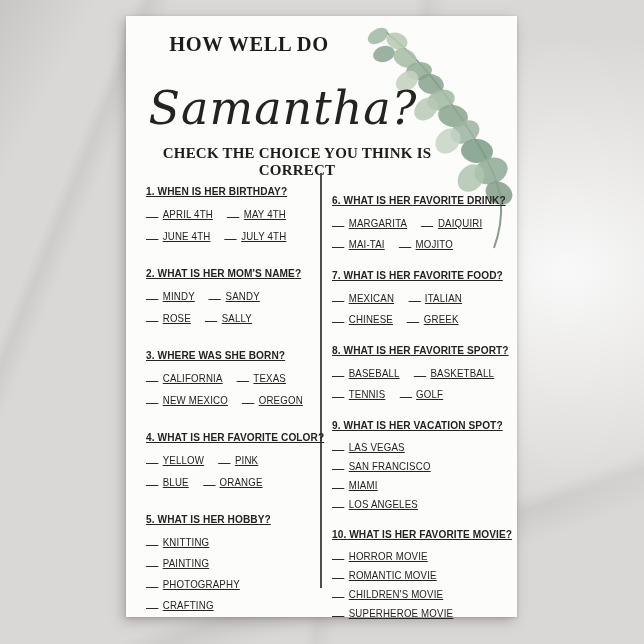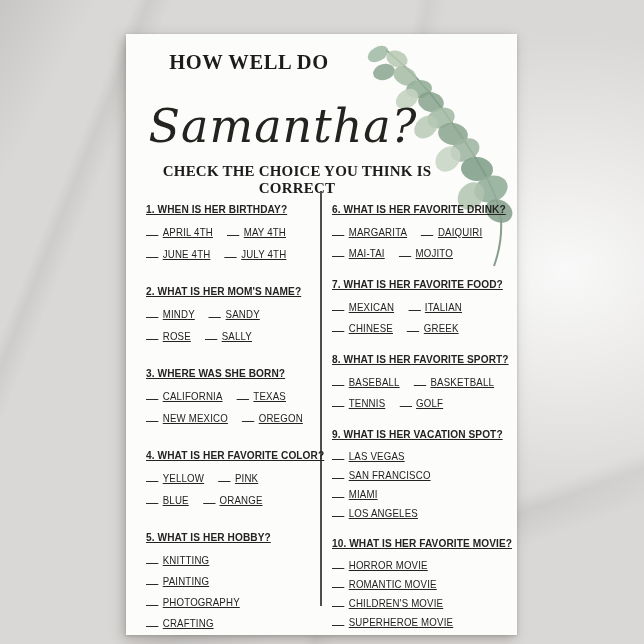--- a/index.html
+++ b/index.html
@@ -8,40 +8,40 @@
     font-family:"Liberation Sans", sans-serif;
     background-color:#dad8d6;
     background-image:
       radial-gradient(ellipse 420px 340px at 88% 42%, rgba(255,255,255,.85), rgba(255,255,255,0) 70%),
       linear-gradient(118deg, rgba(155,153,150,.28) 0%, rgba(155,153,150,0) 10%),
       linear-gradient(112deg, transparent 15%, rgba(160,158,155,.20) 16.5%, transparent 19%),
       linear-gradient(100deg, transparent 55%, rgba(165,163,160,.16) 56.5%, transparent 59%),
       linear-gradient(160deg, transparent 78%, rgba(150,148,145,.18) 80%, transparent 84%);
   }
   .card{
-    position:absolute;left:126px;top:34px;width:391px;height:601px;
+    position:absolute;left:126px;top:16px;width:391px;height:601px;
     background:#fcfcfb;
     box-shadow:-3px 4px 12px rgba(82,80,77,.35), 0 1px 3px rgba(82,80,77,.25);
   }
   .h-block{
     position:absolute;left:0;text-align:center;color:#1d1c1a;
     font-family:"Liberation Serif", serif;font-weight:700;
   }
   .title-lines{top:16px;width:246px;font-size:20.5px;line-height:25px;letter-spacing:.6px;}
   .script-name{
     top:64px;width:314px;
     font-family:"DejaVu Serif", serif;font-style:italic;font-weight:500;
     font-size:46px;line-height:56px;letter-spacing:1px;color:#242320;
   }
   .instruction{top:129px;width:342px;font-size:15px;letter-spacing:.2px;}
   .divider{position:absolute;left:194px;top:157px;width:1.5px;height:415px;background:#4f4e4c;}
   .branch{position:absolute;left:222px;top:4px;width:172px;height:232px;pointer-events:none;}
   .col{position:absolute;top:165px;color:#242321;text-decoration:underline;}
   .col-left{left:20px;width:236px;}
-  .col-right{left:206px;width:236px;}
+  .col-right{left:206px;width:236px;margin-top:9px;}
   .col-inner{transform:scaleX(.88);transform-origin:0 0;width:114%;}
   .q-title{font-weight:700;font-size:11.5px;line-height:21px;letter-spacing:.1px;white-space:nowrap;}
   .row{white-space:nowrap;}
   .col-left  .row.pair  {line-height:22px;height:22px;}
   .col-right .row.pair  {line-height:21px;height:21px;}
   .col-left  .row.single{line-height:21px;height:21px;}
   .col-right .row.single{line-height:19px;height:19px;}
   .col-left  .q{margin-bottom:17px;}
   .col-right .q{margin-bottom:12px;}
   .opt{display:inline;}

